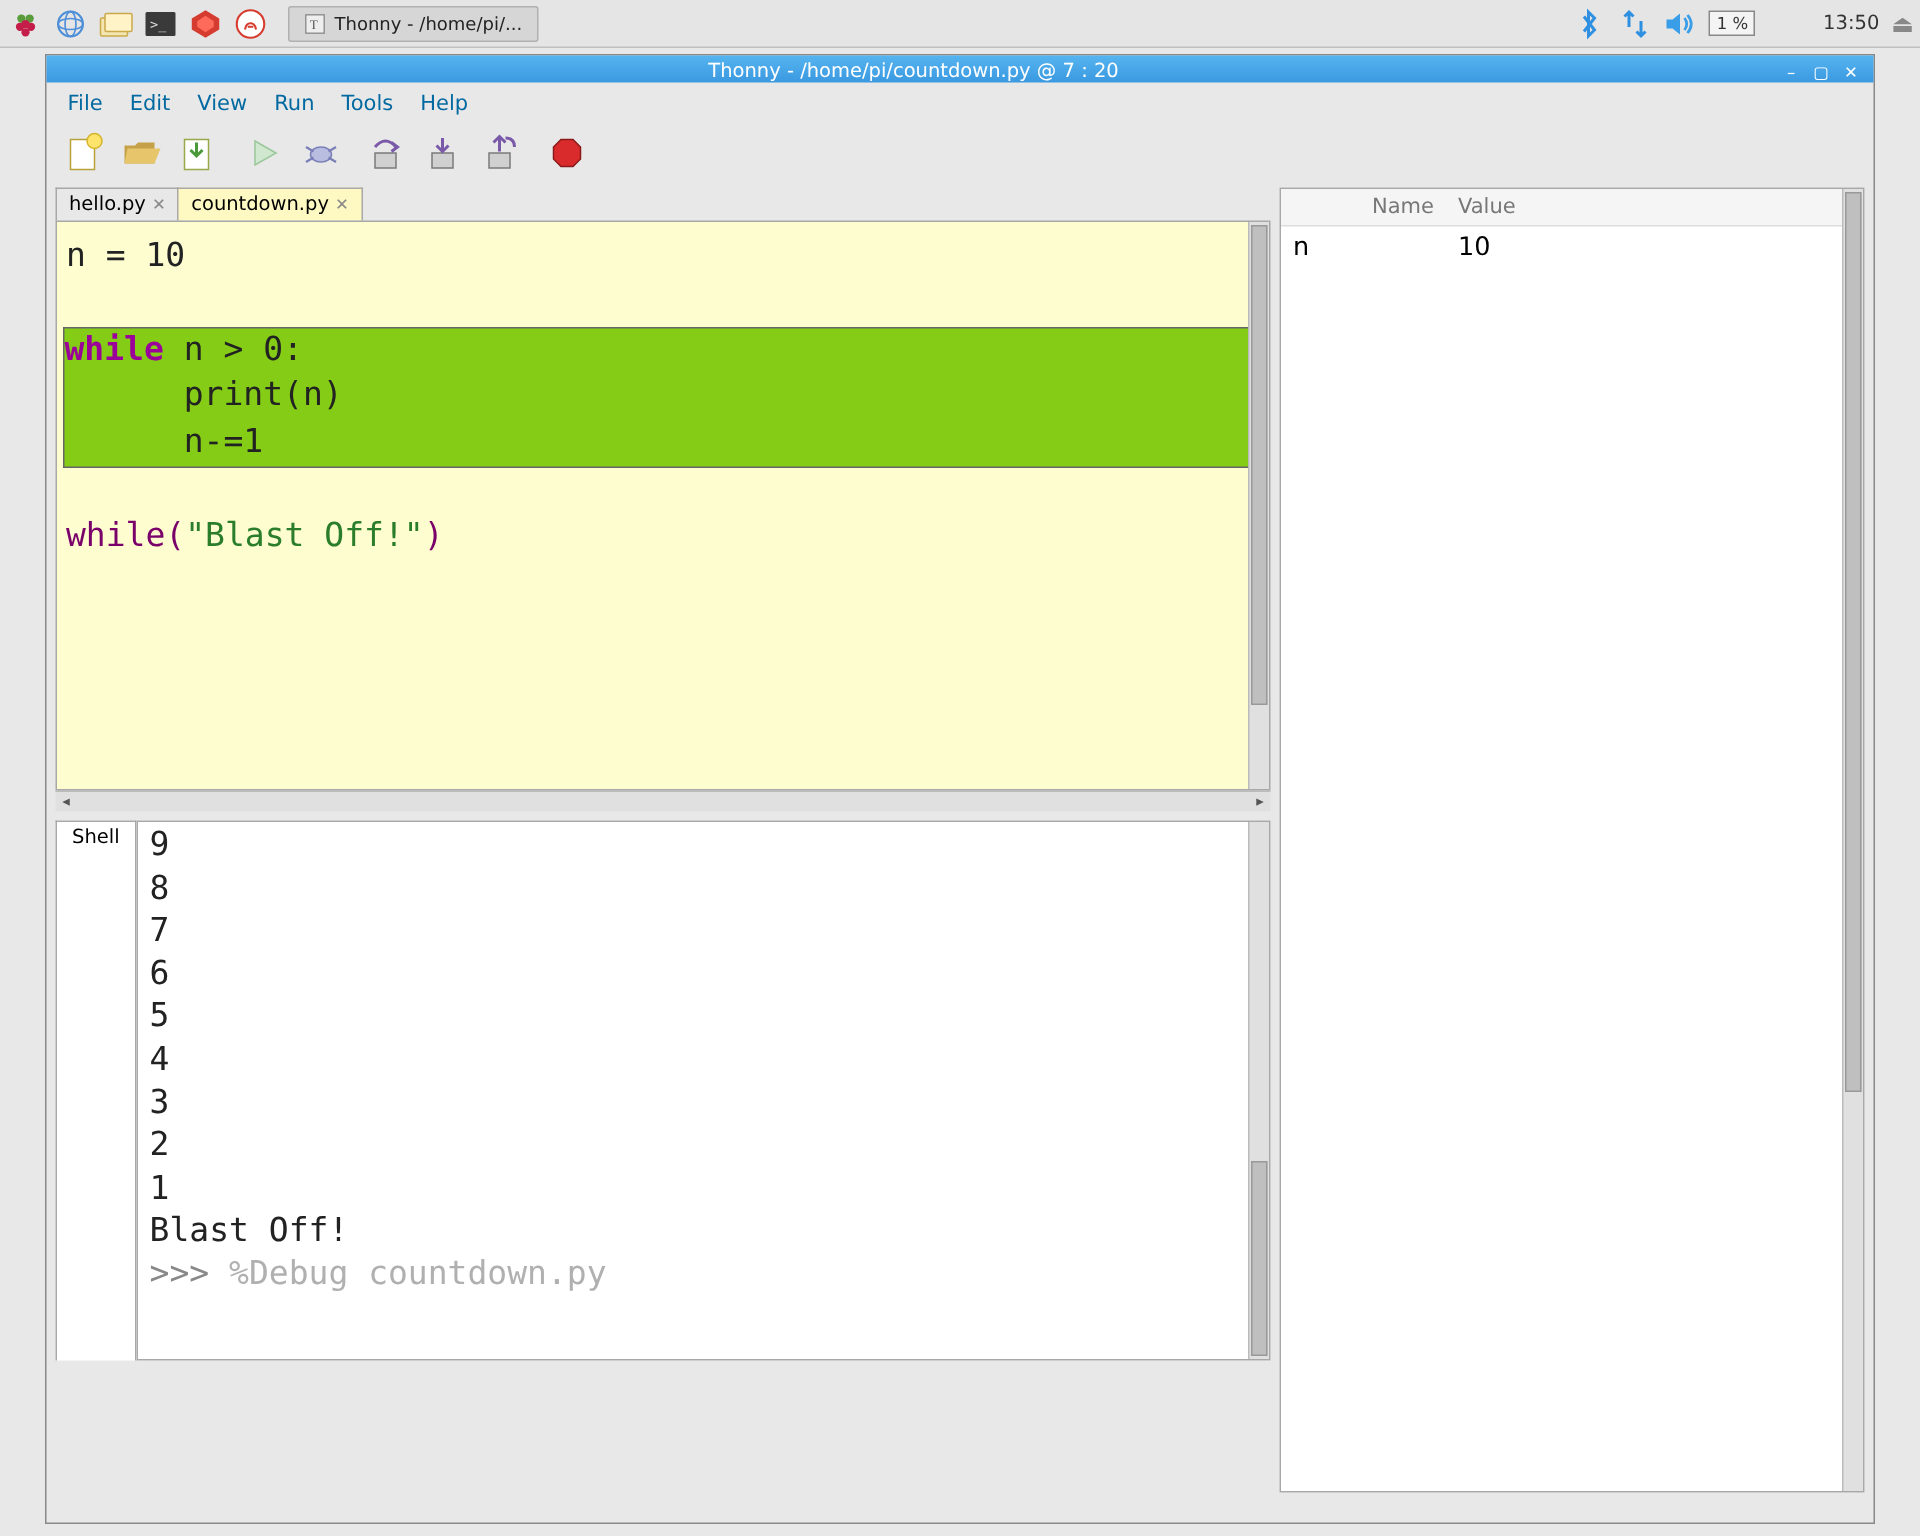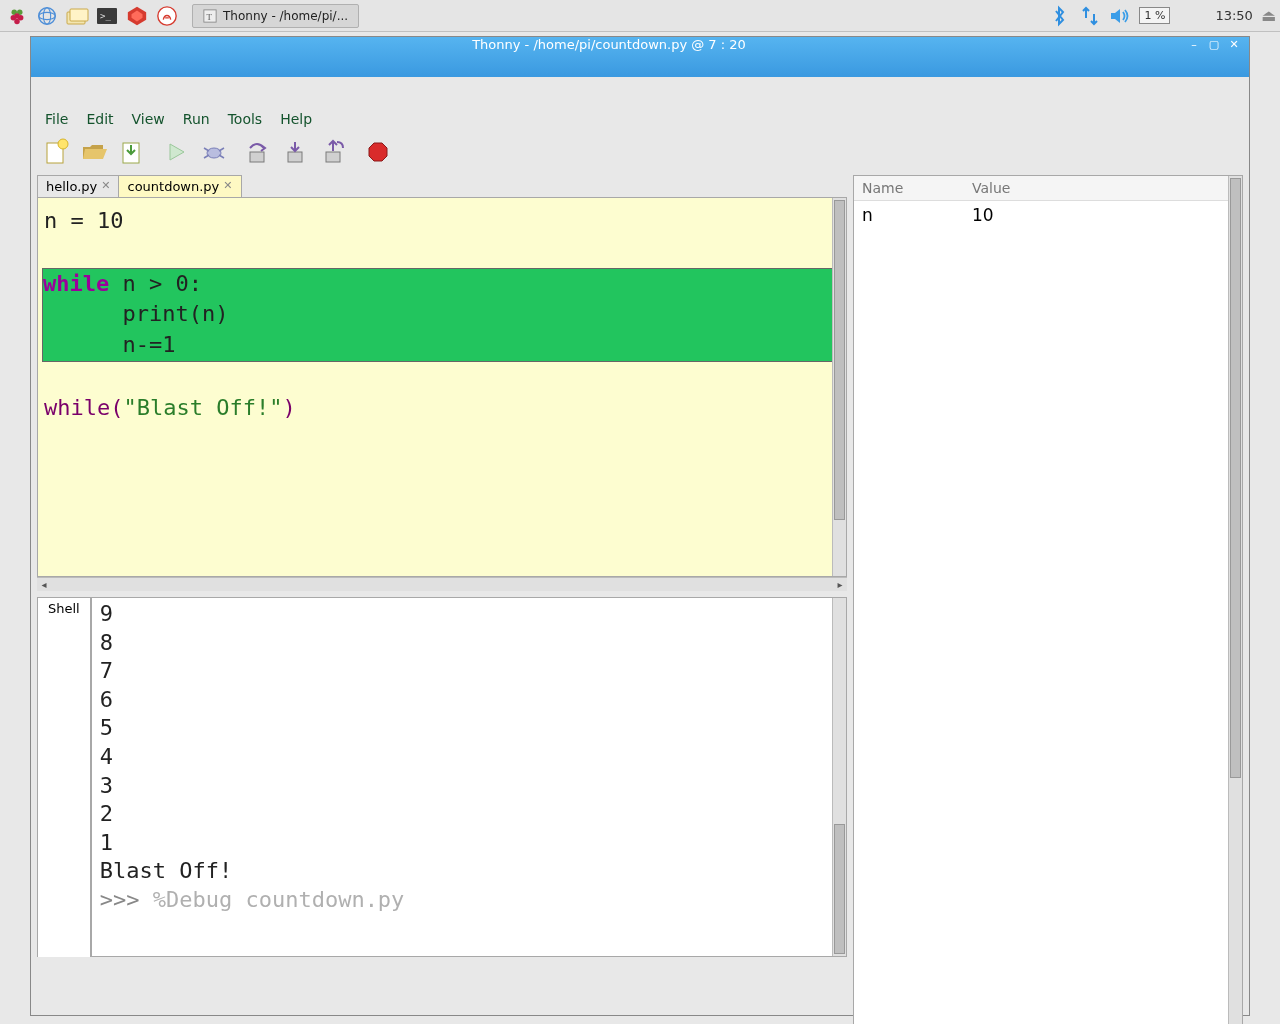--- a/index.html
+++ b/index.html
@@ -8,62 +8,62 @@
   .taskbar-left { display: flex; gap: 4px; align-items: center; }
   .ticon { width: 26px; height: 26px; display: inline-flex; align-items: center; justify-content: center; border-radius: 3px; cursor: pointer; }
   .taskbar-app { display: flex; align-items: center; background: #d6d6d6; border: 1px solid #b0b0b0; border-radius: 2px; padding: 2px 10px; margin-left: 8px; font-size: 12px; color: #222; height: 24px; cursor: pointer; gap:6px; }
   .taskbar-right { margin-left: auto; display: flex; align-items: center; gap: 8px; }
   .tray-icon { width: 22px; height: 22px; display:inline-flex; align-items:center; justify-content:center; }
   .tray-box { border:1px solid #888; padding: 1px 4px; font-size: 11px; background:#f4f4f4; color:#333; }
   .tray-time { font-size: 13px; color:#333;margin-left:37px; }
   .eject { color:#888; font-size:16px; }
 
   .window { position: relative; width: 1220px; height: 980px; margin: 4px auto 0 auto; background: #e8e8e8; border: 1px solid #888; }
-  .titlebar { height: 40px; background: #4ba7e8; background: linear-gradient(#56b4f0,#3a99e0); display: flex; align-items: flex-start; color: white; font-size: 13px; }
+  .titlebar { height: 18px; background: #4ba7e8; background: linear-gradient(#56b4f0,#3a99e0); display: flex; align-items: flex-end; color: white; font-size: 13px; }
   .titlebar-title { flex:1; text-align:center; }
   .winbtns { display:flex; gap:6px; padding-right:8px; }
   .winbtn { width:14px; height:14px; display:inline-flex; align-items:center; justify-content:center; cursor:pointer; color:#fff; font-size:11px; }
 
-  .menubar { display:flex; gap:2px; padding: 4px 6px; font-size: 14px; color:#14532d;margin-top:28px; }
+  .menubar { display:flex; gap:2px; padding: 4px 6px; font-size: 14px; color:#0369a1; }
   .menubar span { padding: 2px 8px; cursor:pointer; }
   .toolbar { display:flex; gap:14px; align-items:center; padding: 4px 10px 8px 10px; }
   .toolbar .group { display:flex; gap:8px; align-items:center; }
   .tb-btn { width:30px; height:30px; display:inline-flex; align-items:center; justify-content:center; cursor:pointer; border-radius:3px; }
 
   .content { display:flex; height: calc(100% - 28px - 30px - 44px); padding:0 6px 6px 6px; gap:6px; }
   .left-col { flex:1; display:flex; flex-direction:column; gap:6px; min-width:0; }
   .right-col { width:390px; display:flex; flex-direction:column; }
 
   .tabstrip { display:flex; }
-  .tab { background:#e8e8e8; border:1px solid #a8a8a8; border-bottom:none; padding:3px 8px; font-size:13px; margin-right:-1px; display:flex; gap:4px; cursor:pointer; }
+  .tab { background:#e8e8e8; border:1px solid #a8a8a8; border-bottom:none; padding:3px 8px; font-size:13px; margin-right:-1px; display:flex; align-items:center; gap:4px; cursor:pointer; }
   .tab.active { background:#fef9c3; }
   .tab .closex { color:#888; font-size:11px; }
 
   .editor-wrap { position:relative; flex:1; border:1px solid #a8a8a8; display:flex; }
   .editor { flex:1; background:#fdfdd0; font-family:"DejaVu Sans Mono","Liberation Mono",monospace; font-size:22px; padding:8px 6px; color:#222; line-height:1.4; overflow:hidden; position:relative; white-space:pre; }
-  .hl-block { border:1px solid #666; background:#22c55e; display:inline-block; padding:0px 760px 0px 0; margin-left:-2px; }
+  .hl-block { border:1px solid #666; background:#84cc16; display:inline-block; padding:0px 760px 0px 0; margin-left:-2px; }
   .kw { color:#9b009b; font-weight:bold; }
   .fn { color:#7a006a; }
   .str { color:#2a7d2a; }
   .scroll-v { width:14px; background:#e0e0e0; border-left:1px solid #bbb; position:relative; }
   .scroll-v .thumb { position:absolute; left:1px; right:1px; background:#bfbfbf; border:1px solid #999; }
   .scroll-h { height:14px; background:#e0e0e0; border-top:1px solid #bbb; display:flex; align-items:center; }
   .scroll-h .arrow { width:14px; text-align:center; font-size:10px; color:#555; cursor:pointer; }
   .scroll-h .track { flex:1; }
 
   .shell-section { display:flex; flex-direction:row; height:360px; }
   .shell-area-wrap { flex:1; display:flex; border:1px solid #a8a8a8; background:#fff; }
   .shell-area { flex:1; font-family:"DejaVu Sans Mono","Liberation Mono",monospace; font-size:22px; padding:2px 8px 6px 8px; line-height:1.3; color:#222; overflow:hidden; }
   .shell-prompt { color:#888; }
   .shell-cmd { color:#b0b0b0; }
 
   .vars-wrap { flex:1; border:1px solid #a8a8a8; background:#fff; display:flex; }
   .vars-inner { flex:1; display:flex; flex-direction:column; }
   .vars-head { display:flex; font-size:14px; color:#777; border-bottom:1px solid #ddd; background:#f5f5f5; }
-  .vars-head div { padding:4px 8px; }
+  .vars-head div { padding:4px 8px;text-align:right; }
   .vh-name { width:110px; }
   .vars-row { display:flex; font-size:17px; padding:4px 8px; font-family:"DejaVu Sans","Liberation Sans",sans-serif; }
   .vars-row .vn { width:110px; }
   .panel-tab { border:1px solid #a8a8a8; border-bottom:none; background:#e8e8e8; padding:3px 10px; font-size:13px; display:inline-block; cursor:pointer; }
   .panel-tab.active { background:#fff; }
 
   svg { overflow: visible; }
 </style>
 </head>
 <body>

